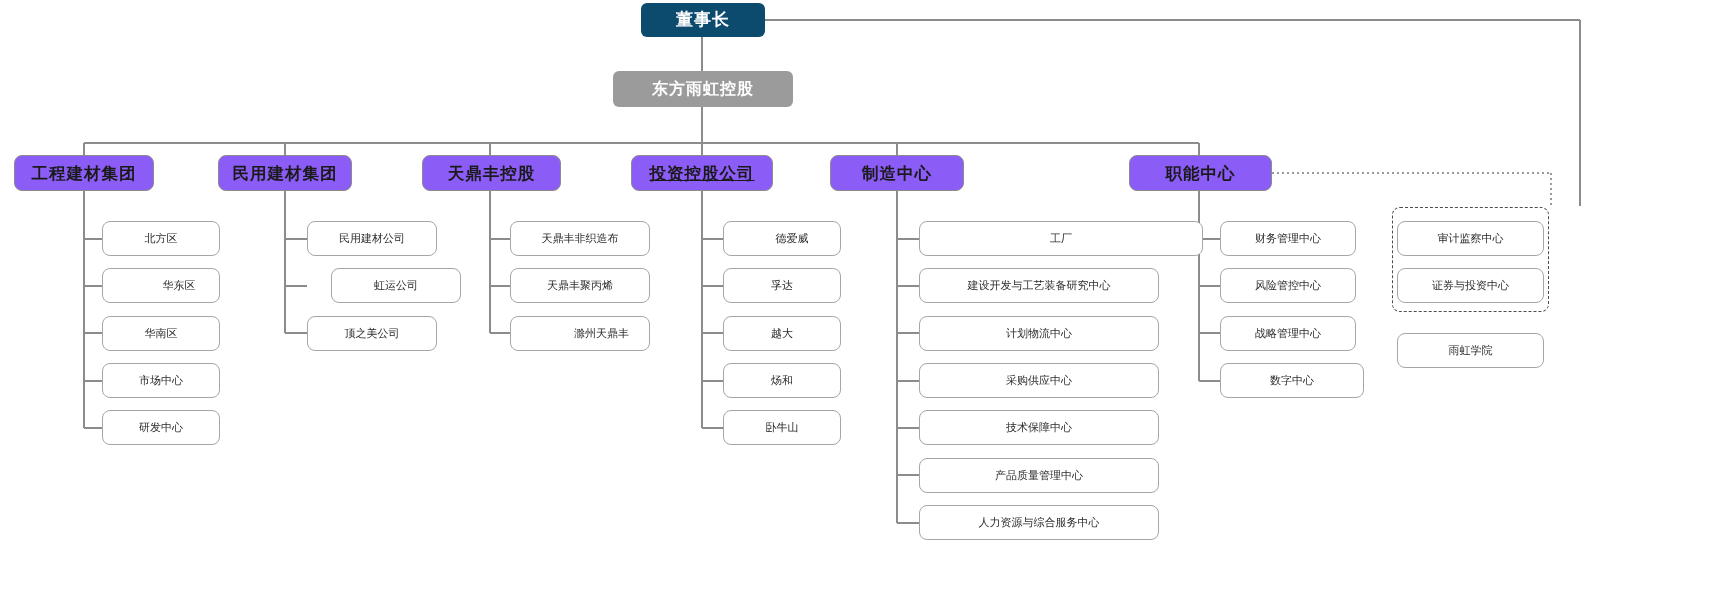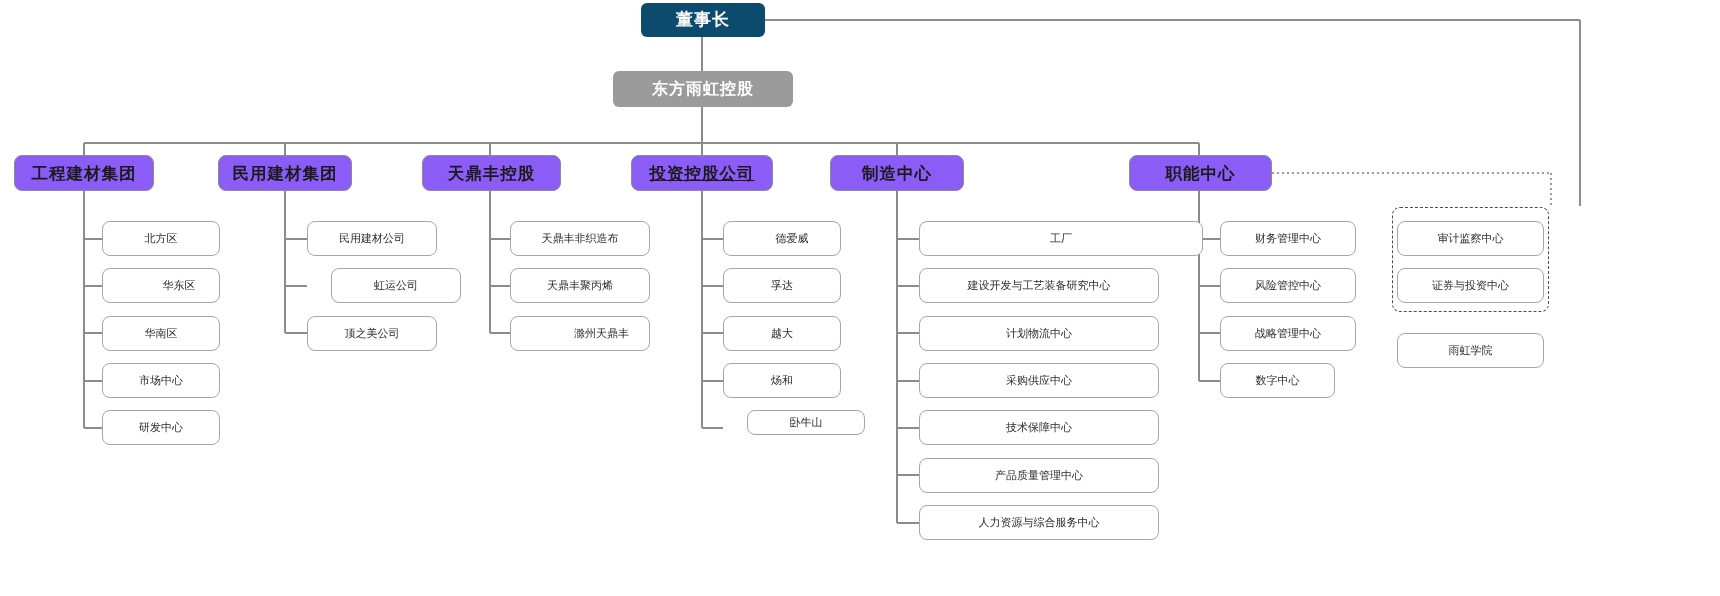--- a/index.html
+++ b/index.html
@@ -218,21 +218,21 @@
   </div>
   <div class="node node-l3" style="left:723px; top:268px; width:118px; height:35px;">
     <span>孚达</span>
   </div>
   <div class="node node-l3" style="left:723px; top:316px; width:118px; height:35px;">
     <span>越大</span>
   </div>
   <div class="node node-l3" style="left:723px; top:363px; width:118px; height:35px;">
     <span>炀和</span>
   </div>
-  <div class="node node-l3" style="left:747px; top:410px; width:118px; height:25px;">
+  <div class="node node-l3" style="left:723px; top:410px; width:118px; height:35px;">
     <span>卧牛山</span>
   </div>
 
   <div class="node node-l3" style="left:919px; top:221px; width:284px; height:35px;">
     <span>工厂</span>
   </div>
   <div class="node node-l3" style="left:919px; top:268px; width:240px; height:35px;">
     <span>建设开发与工艺装备研究中心</span>
   </div>
   <div class="node node-l3" style="left:919px; top:316px; width:240px; height:35px;">
@@ -253,21 +253,21 @@
 
   <div class="node node-l3" style="left:1220px; top:221px; width:136px; height:35px;">
     <span>财务管理中心</span>
   </div>
   <div class="node node-l3" style="left:1220px; top:268px; width:136px; height:35px;">
     <span>风险管控中心</span>
   </div>
   <div class="node node-l3" style="left:1220px; top:316px; width:136px; height:35px;">
     <span>战略管理中心</span>
   </div>
-  <div class="node node-l3" style="left:1220px; top:363px; width:115px; height:35px;">
+  <div class="node node-l3" style="left:1220px; top:363px; width:144px; height:35px;">
     <span>数字中心</span>
   </div>
 
   <div class="dashed-group" style="left:1392px; top:207px; width:157px; height:105px;"></div>
 
   <div class="node node-l3" style="left:1397px; top:221px; width:147px; height:35px;">
     <span>审计监察中心</span>
   </div>
   <div class="node node-l3" style="left:1397px; top:268px; width:147px; height:35px;">
     <span>证券与投资中心</span>

